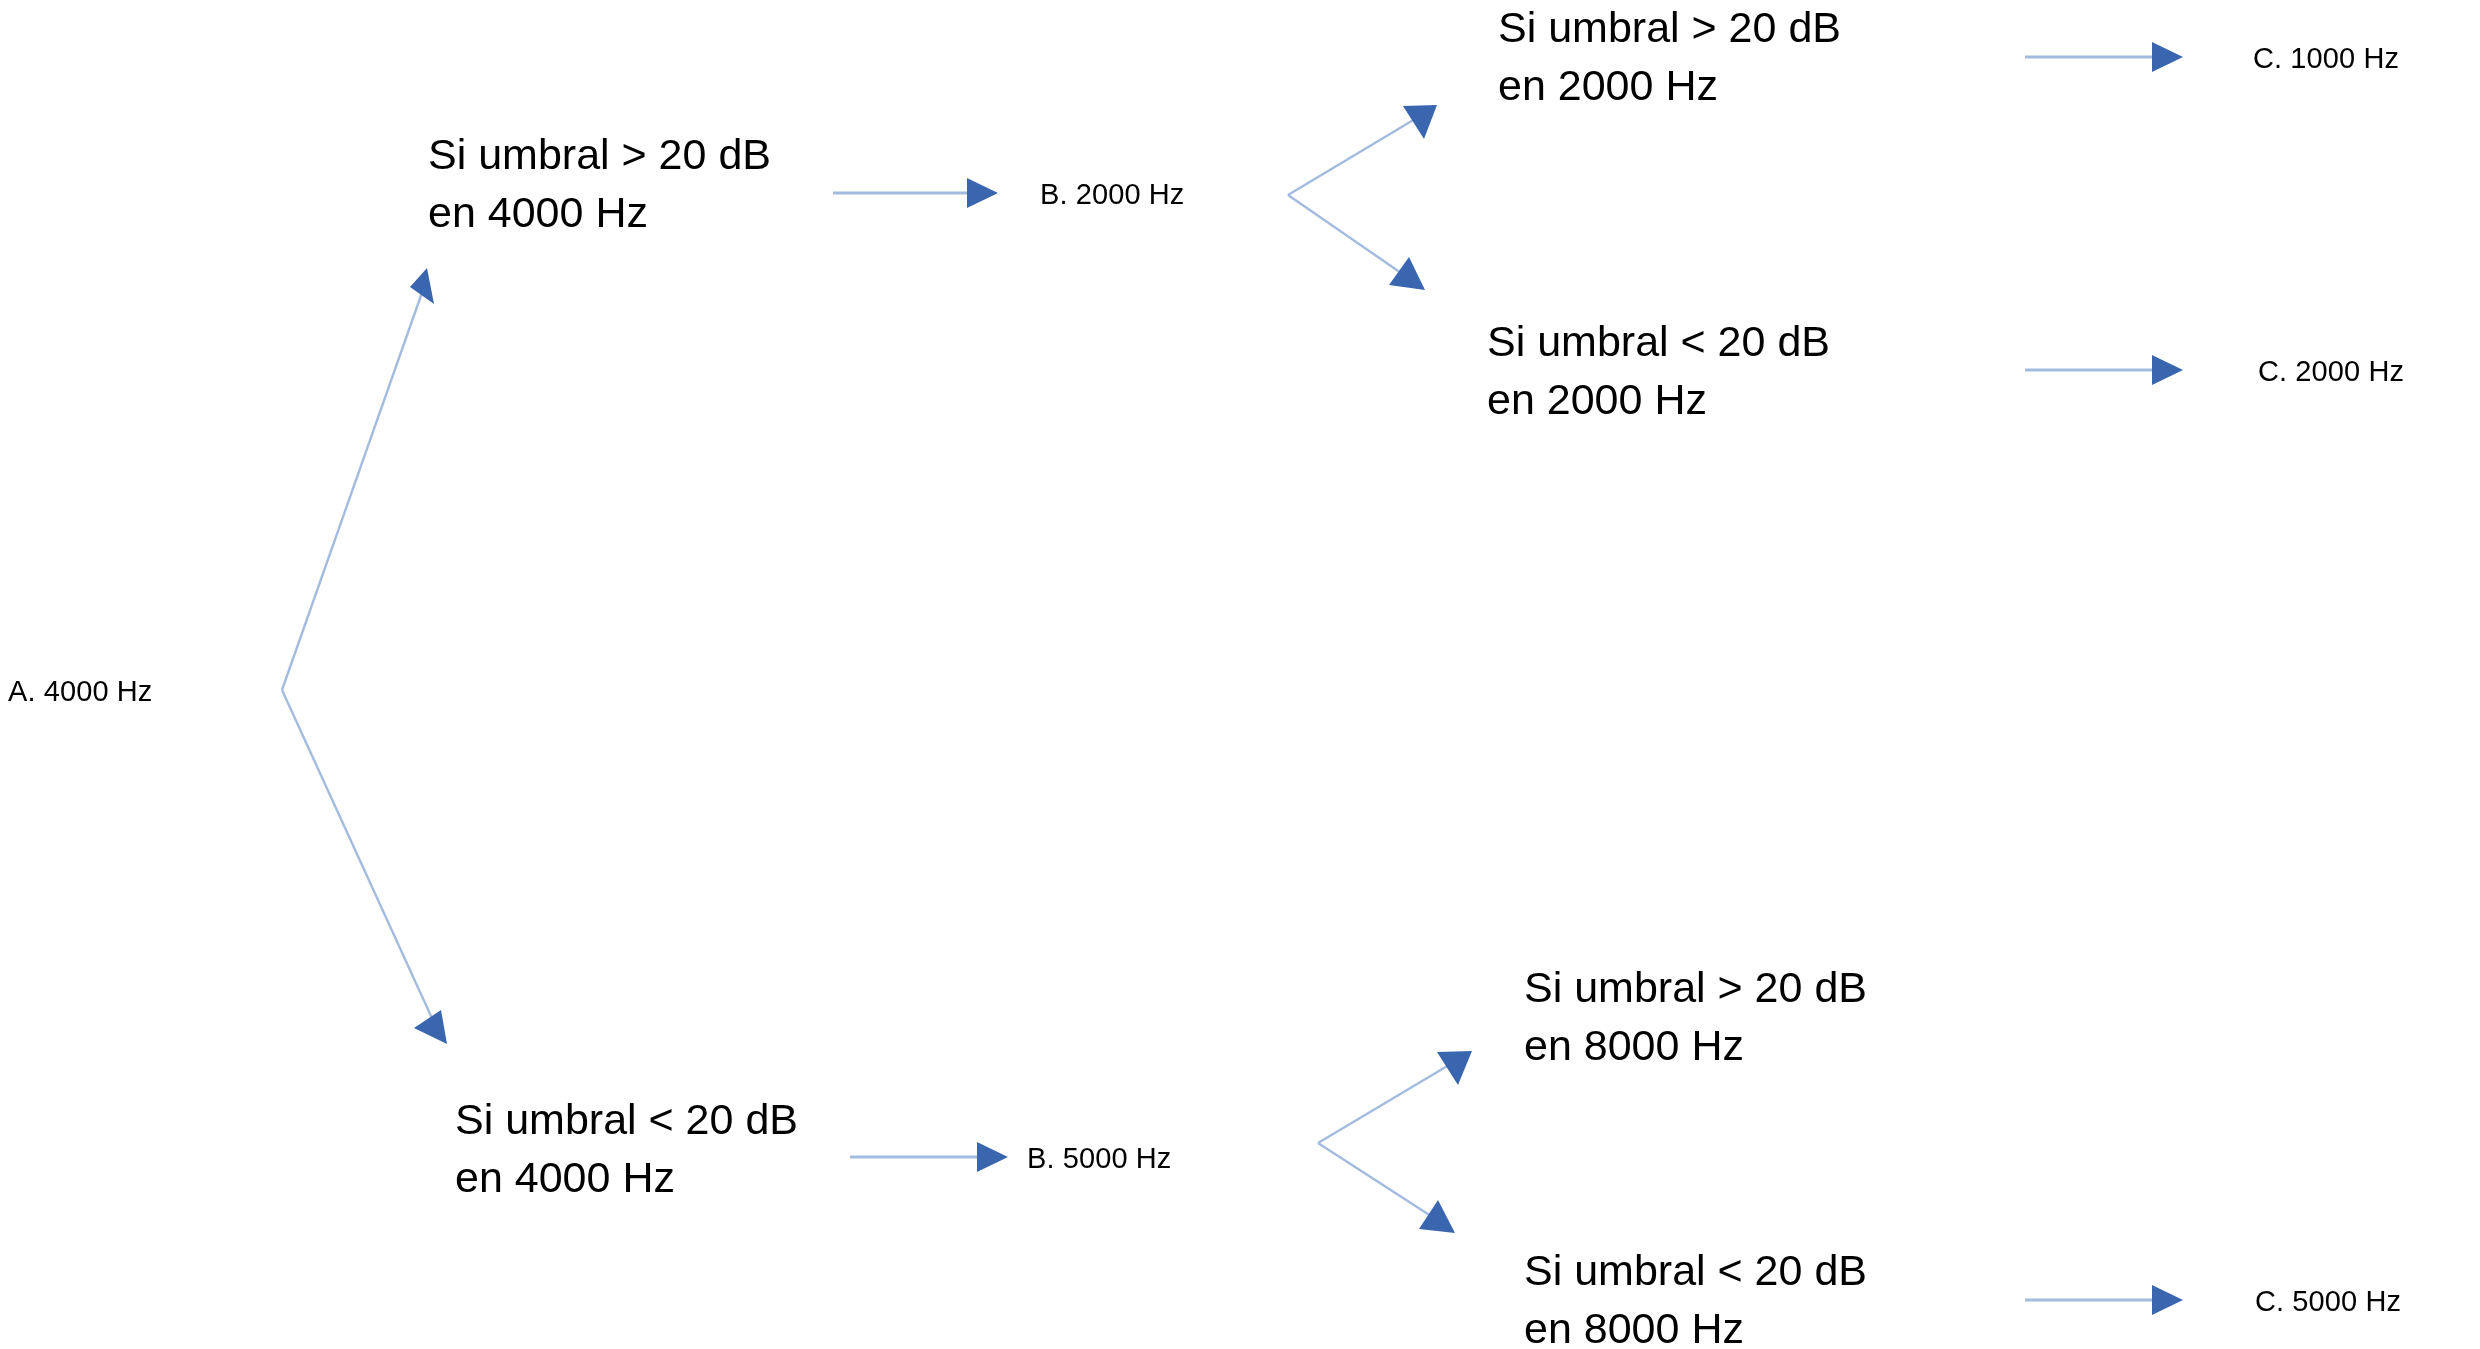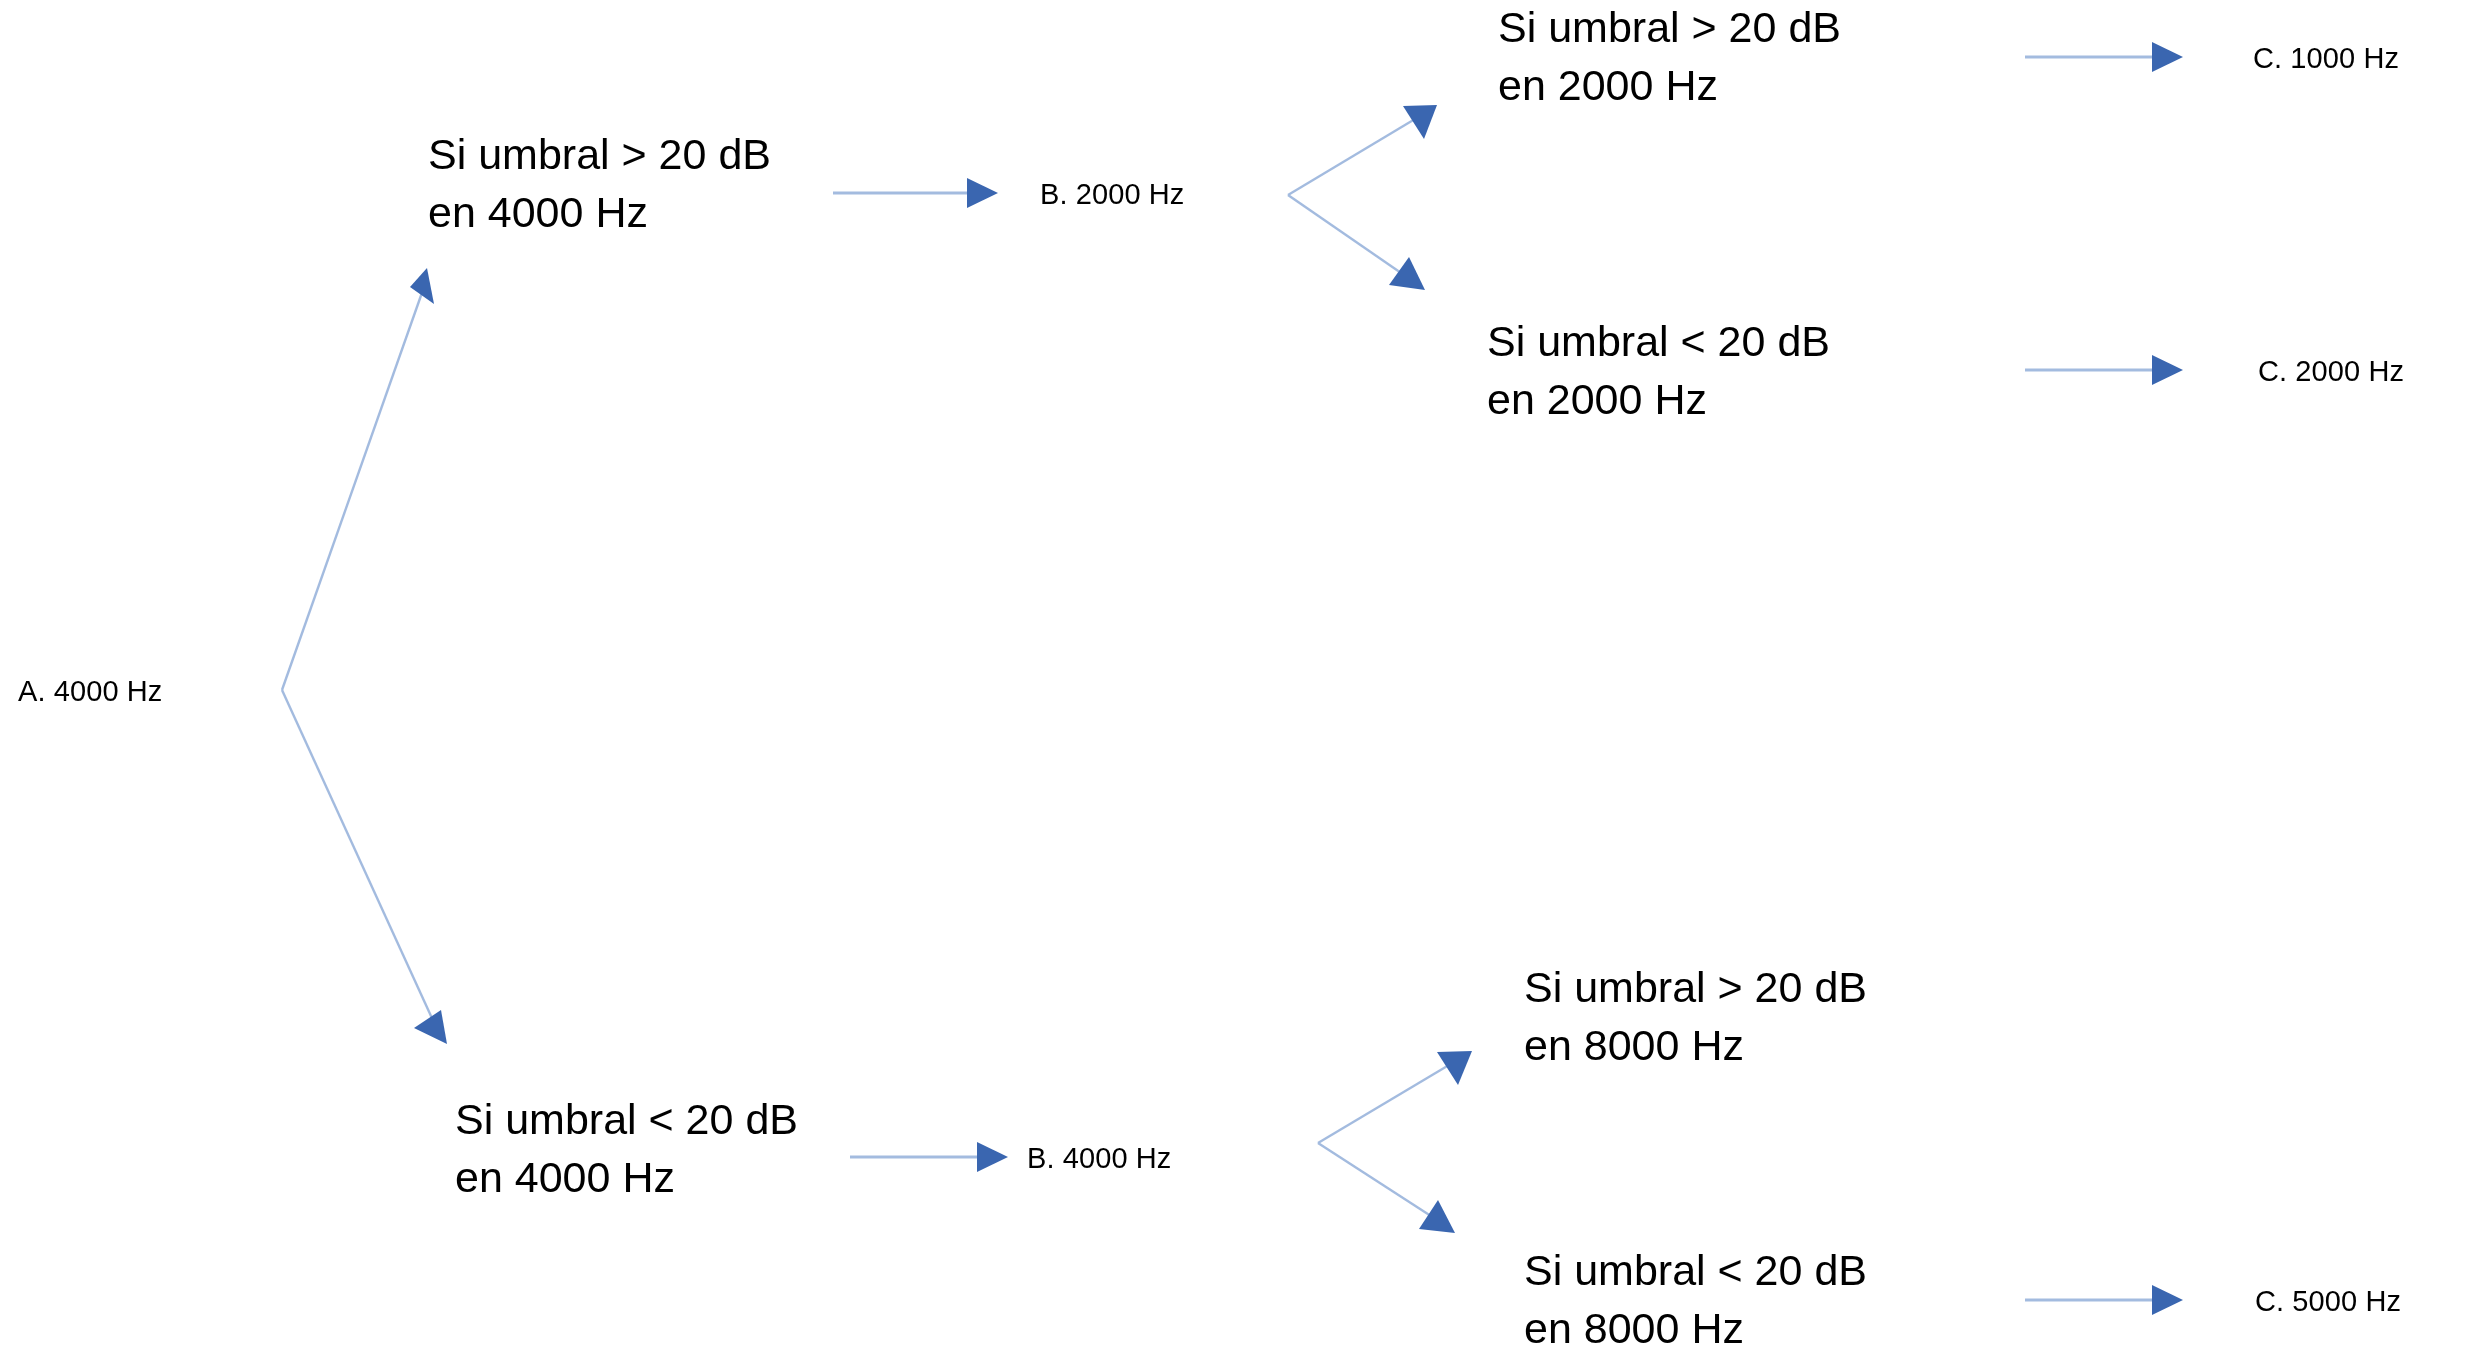--- a/index.html
+++ b/index.html
@@ -108,29 +108,29 @@
       <polygon class="edge-head" points="1455,1233 1419,1229 1438,1200"></polygon>
     </g>
 
     <g>
       <path class="edge-line" d="M 2025 1300 L 2160 1300"></path>
       <polygon class="edge-head" points="2183,1300 2152,1315 2152,1285"></polygon>
     </g>
 
   </svg>
 
-  <div class="node-label" style="left:18px; top:663px;">A. 4000 Hz</div>
+  <div class="node-label" style="left:8px; top:663px;">A. 4000 Hz</div>
 
   <div class="cond-label" style="left:428px; top:125px;"><span>Si umbral &gt; 20 dB</span><br><span>en 4000 Hz</span></div>
 
   <div class="cond-label" style="left:455px; top:1090px;"><span>Si umbral &lt; 20 dB</span><br><span>en 4000 Hz</span></div>
 
   <div class="node-label" style="left:1013px; top:166px;margin-left:27px;">B. 2000 Hz</div>
 
-  <div class="node-label" style="left:1027px; top:1130px;">B. 4000 Hz</div>
+  <div class="node-label" style="left:1027px; top:1130px;">B. 5000 Hz</div>
 
   <div class="cond-label" style="left:1498px; top:-2px;"><span>Si umbral &gt; 20 dB</span><br><span>en 2000 Hz</span></div>
 
   <div class="cond-label" style="left:1487px; top:312px;"><span>Si umbral &lt; 20 dB</span><br><span>en 2000 Hz</span></div>
 
   <div class="cond-label" style="left:1524px; top:958px;"><span>Si umbral &gt; 20 dB</span><br><span>en 8000 Hz</span></div>
 
   <div class="cond-label" style="left:1524px; top:1241px;"><span>Si umbral &lt; 20 dB</span><br><span>en 8000 Hz</span></div>
 
   <div class="node-label" style="left:2253px; top:30px;">C. 1000 Hz</div>

